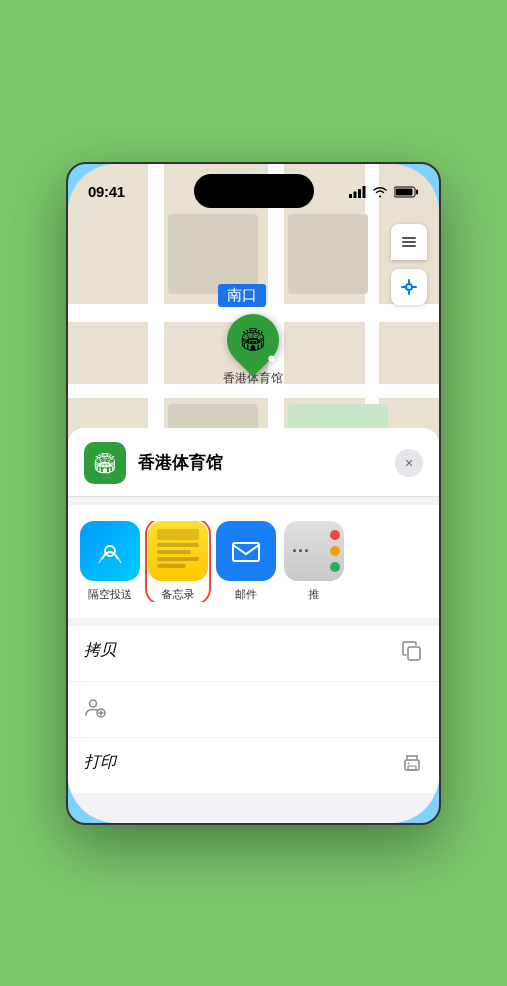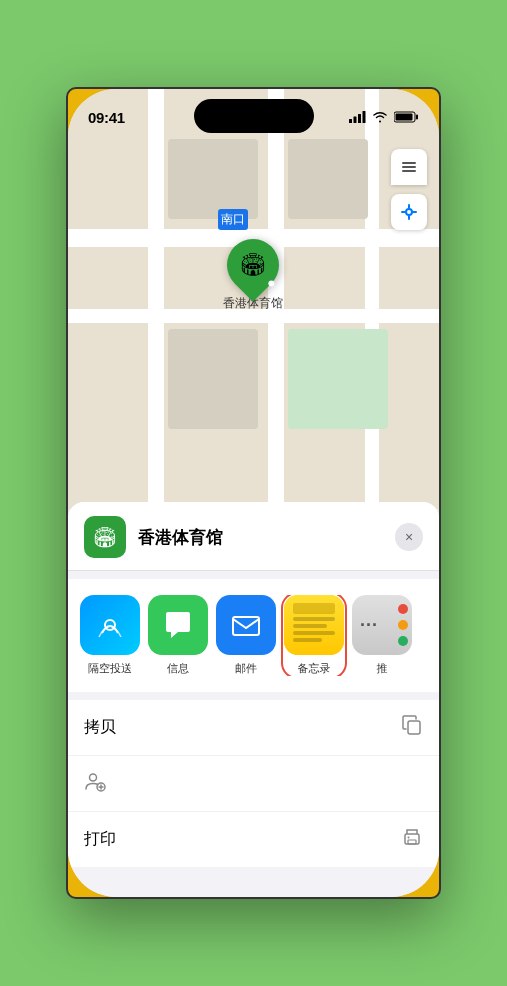--- a/index.html
+++ b/index.html
@@ -7,23 +7,23 @@
       width: 507px;
       height: 986px;
       background: #7bc96b;
       display: flex;
       justify-content: center;
       align-items: center;
       font-family: -apple-system, 'PingFang SC', 'Helvetica Neue', sans-serif;
     }
     .phone-frame {
       width: 375px;
-      height: 812px;
-      background: #eab308;
-      border-radius: 10px;
+      height: 663px;
+      background: #7dd3fc;
+      border-radius: 20px;
       position: relative;
       box-shadow: 0 20px 60px rgba(0,0,0,0.4);
       overflow: hidden;
       border: 2px solid #333;
     }
     .phone-inner {
       width: 100%;
       height: 100%;
       border-radius: 48px;
       overflow: hidden;
@@ -137,22 +137,22 @@
       width: 100px; height: 100px;
       background: #c8e6c9;
       border-radius: 4px;
     }
     .map-label {
       position: absolute;
       top: 120px;
       left: 150px;
       background: #1a73e8;
       color: #fff;
-      font-size: 12px;
-      padding: 2px 3px;
+      font-size: 15px;
+      padding: 2px 9px;
       border-radius: 3px;
       white-space: nowrap;
     }
     
     .map-controls {
       position: absolute;
       top: 60px;
       right: 12px;
       display: flex;
       flex-direction: column;
@@ -311,24 +311,25 @@
       color: #333;
       text-align: right;
     }
     
     .action-list {
       margin-top: 8px;
       background: #fff;
     }
     .action-item {
       display: flex;
-      align-items: center;
+      align-items: flex-start;
       justify-content: space-between;
       padding: 14px 16px;
       border-bottom: 1px solid #f0f0f0;
+      font-style: italic;
     }
     .action-item:last-child {
       border-bottom: none;
       padding-left: 16px;
     }
     .action-label {
       font-size: 16px;
       color: #000;
     }
     .action-icon {
@@ -450,53 +451,45 @@
             <div class="share-icon-box icon-airdrop">
               <svg width="32" height="32" viewBox="0 0 32 32">
                 <circle cx="16" cy="16" r="5" stroke="#fff" stroke-width="2" fill="none"></circle>
                 <path d="M8 24 Q16 10 24 24" stroke="#fff" stroke-width="2" fill="none"></path>
                 <path d="M5 28 Q16 6 27 28" stroke="#fff" stroke-width="1.5" fill="none" opacity="0.7"></path>
               </svg>
             </div>
             <span class="share-label">隔空投送</span>
           </div>
 
-          <div class="share-item">
-            <div class="share-icon-box icon-message">
-              <svg width="34" height="34" viewBox="0 0 34 34">
-                <path d="M5 6 Q5 4 7 4 L27 4 Q29 4 29 6 L29 22 Q29 24 27 24 L17 24 L10 30 L10 24 L7 24 Q5 24 5 22 Z" fill="#fff"></path>
-              </svg>
-            </div>
-            <span class="share-label">信息</span>
-          </div>
-
-          <div class="share-item">
-            <div class="share-icon-box icon-mail">
-              <svg width="34" height="34" viewBox="0 0 34 34">
-                <rect x="4" y="9" width="26" height="18" rx="2" fill="none" stroke="#fff" stroke-width="2"></rect>
-                <path d="M4 11 L17 20 L30 11" stroke="#fff" stroke-width="2" fill="none"></path>
-              </svg>
-            </div>
-            <span class="share-label">邮件</span>
-          </div>
 
           <div class="share-item notes-highlighted">
             <div class="share-icon-box" style="background: linear-gradient(180deg, #ffd60a 0%, #ffc700 100%); position:relative; overflow:hidden; padding:0;">
               <div style="width:100%;height:100%;padding:8px 9px 9px; display:flex; flex-direction:column; gap:3px; background: linear-gradient(180deg, #ffe034 0%, #ffc700 100%); border-radius:12px;">
                 <div style="height:11px; background:rgba(180,140,0,0.4); border-radius:2px;"></div>
                 <div style="height:4px; background:rgba(0,0,0,0.2); border-radius:2px;"></div>
                 <div style="height:4px; background:rgba(0,0,0,0.2); border-radius:2px; width:80%;"></div>
                 <div style="height:4px; background:rgba(0,0,0,0.2); border-radius:2px;"></div>
                 <div style="height:4px; background:rgba(0,0,0,0.2); border-radius:2px; width:70%;"></div>
               </div>
             </div>
             <span class="share-label">备忘录</span>
           </div>
 
           <div class="share-item">
+            <div class="share-icon-box icon-mail">
+              <svg width="34" height="34" viewBox="0 0 34 34">
+                <rect x="4" y="9" width="26" height="18" rx="2" fill="none" stroke="#fff" stroke-width="2"></rect>
+                <path d="M4 11 L17 20 L30 11" stroke="#fff" stroke-width="2" fill="none"></path>
+              </svg>
+            </div>
+            <span class="share-label">邮件</span>
+          </div>
+
+          <div class="share-item">
             <div class="share-icon-box" style="background: linear-gradient(180deg, #e0e0e0 0%, #c8c8c8 100%); border-radius:14px; overflow:hidden; position:relative;">
 
               <div style="position:absolute; right:4px; top:0; bottom:0; display:flex; flex-direction:column; justify-content:space-around; padding: 6px 0;">
                 <div style="width:10px;height:10px;border-radius:50%;background:#e74c3c;"></div>
                 <div style="width:10px;height:10px;border-radius:50%;background:#f39c12;"></div>
                 <div style="width:10px;height:10px;border-radius:50%;background:#27ae60;"></div>
               </div>
               <div style="position:absolute; left:8px; top:50%; transform:translateY(-50%); font-size:18px; color:#555; font-weight:bold;">···</div>
             </div>
             <span class="share-label">推</span>

